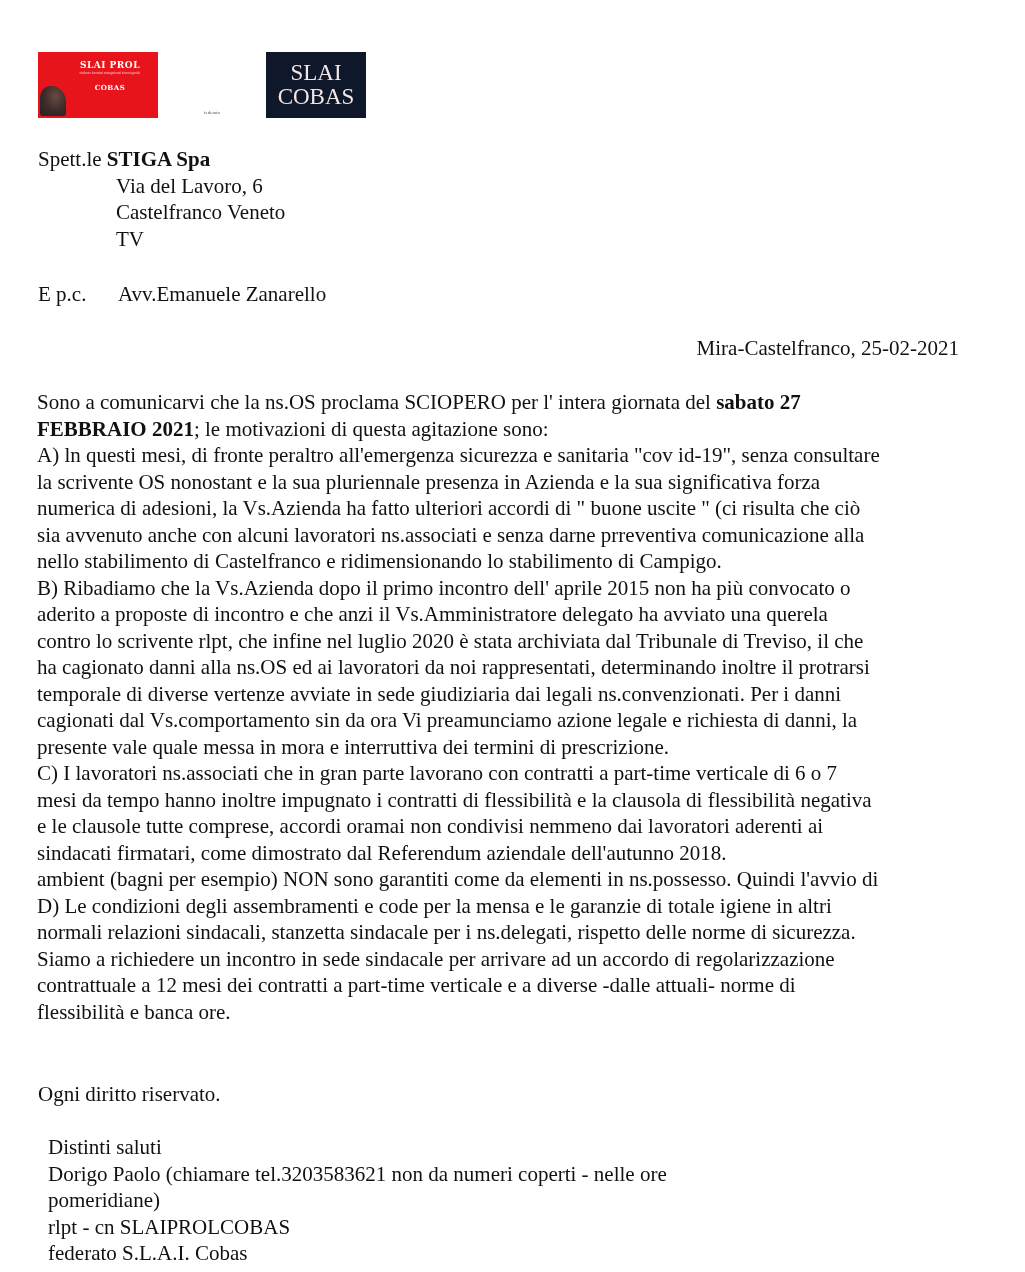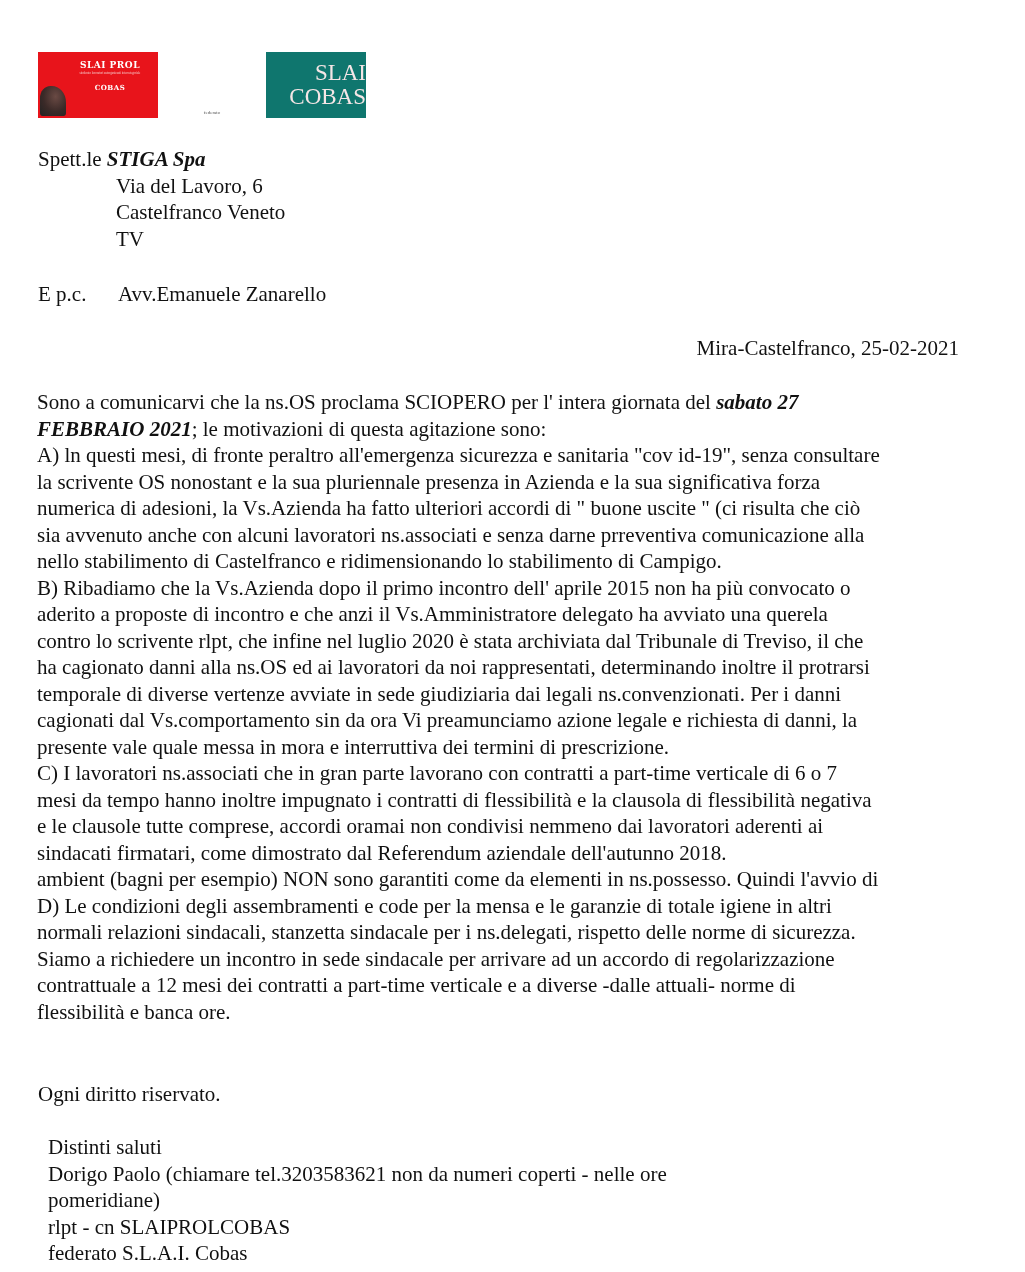--- a/index.html
+++ b/index.html
@@ -74,25 +74,25 @@
       font-size: 5px;
       color: #555;
       margin: 0 3px 2px 3px;
       width: 30px;
       text-align: center;
       line-height: 6px;
     }
     .logo2 {
       width: 100px;
       height: 66px;
-      background: #0f766e;
+      background: #0f172a;
       color: #f5e6e6;
       display: flex;
       flex-direction: column;
-      align-items: flex-end;
+      align-items: center;
       justify-content: center;
       font-family: "Liberation Serif", serif;
       font-size: 23px;
       line-height: 24px;
     }
     .text {
       position: absolute;
       font-size: 21px;
       line-height: 26.5px;
       white-space: nowrap;
@@ -127,21 +127,21 @@
       white-space: nowrap;
     }
     .closing {
       left: 38px;
       top: 1081px;
     }
     .sign {
       left: 48px;
       top: 1134px;
     }
-    b { font-weight: bold; font-style: italic; }
+    b { font-weight: bold; }
   </style>
 </head>
 <body>
 
 <div class="logo-row">
   <div class="logo1">
     <div class="fist"></div>
     <div class="l1-title">SLAI PROL</div>
     <div class="l1-sub">sindacato lavoratori autorganizzati intercategoriale</div>
     <div class="l1-cobas">COBAS</div>

